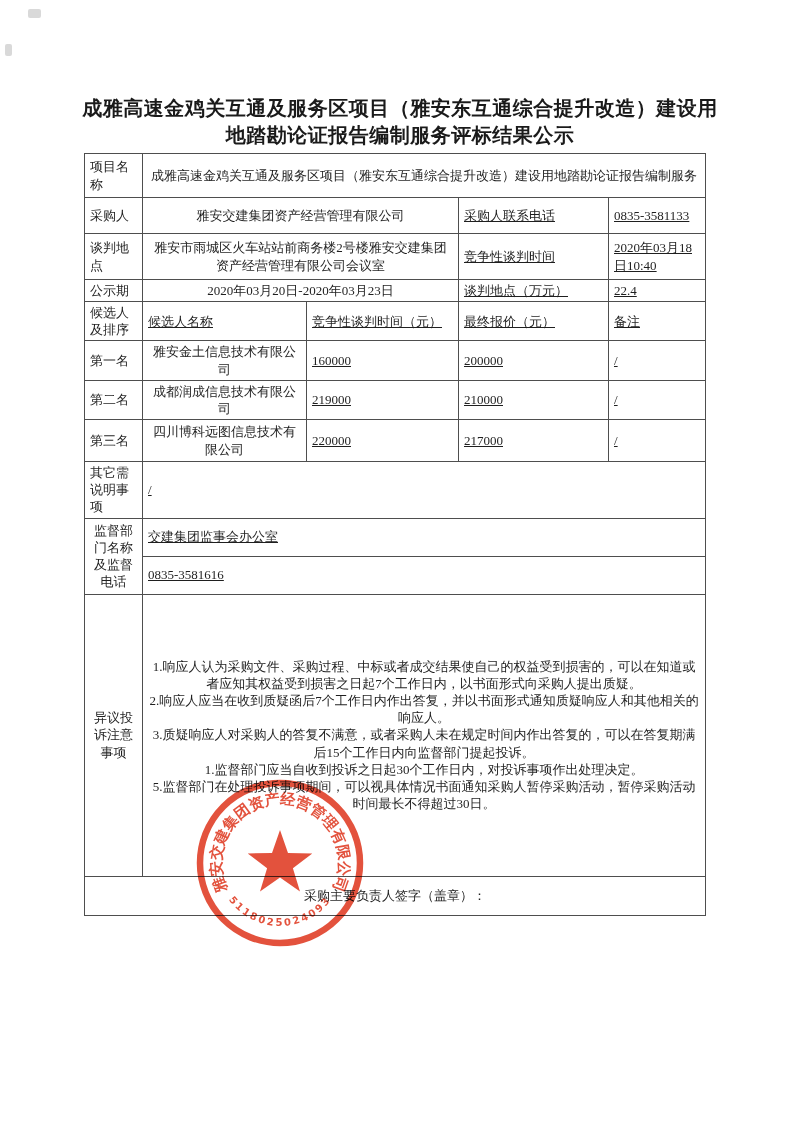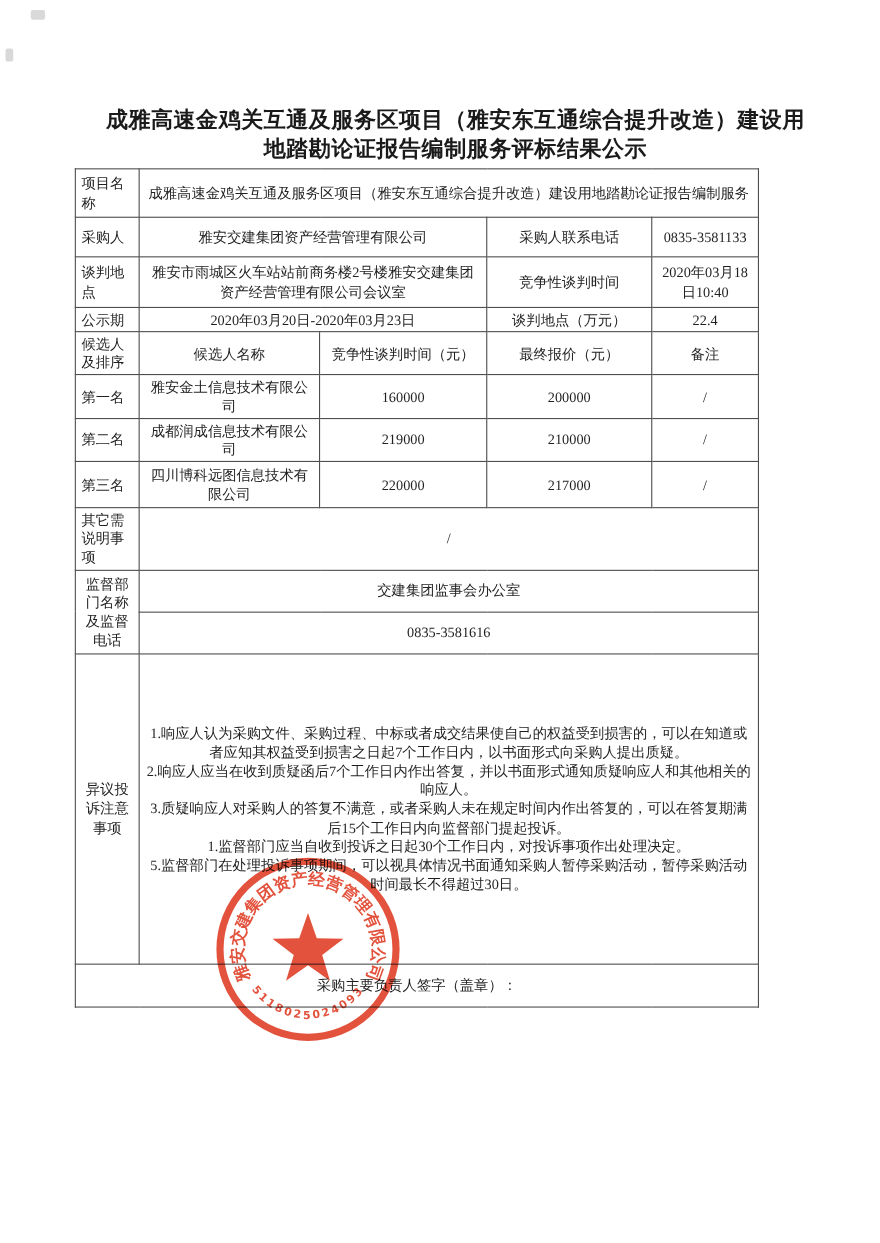--- a/index.html
+++ b/index.html
@@ -3,36 +3,36 @@
 <meta charset="utf-8">
 <style>
   html,body{margin:0;padding:0;}
   body{
     width:800px;height:1130px;position:relative;background:#ffffff;
     font-family:"Liberation Serif","DejaVu Serif",serif;
     color:#1f1f1f;overflow:hidden;
   }
   .artifact{position:absolute;background:#c9c9c9;border-radius:2px;opacity:.7;}
   #doc-title{
-    position:absolute;top:95px;left:92px;width:644px;
+    position:absolute;top:95px;left:78px;width:644px;
     font-family:"DejaVu Sans","Liberation Sans",sans-serif;
     font-weight:bold;font-size:20px;line-height:1.35;letter-spacing:.5px;
     text-align:center;color:#1a1a1a;
   }
   table.main{
-    position:absolute;left:68px;top:153px;width:622px;
+    position:absolute;left:84px;top:153px;width:622px;
     border-collapse:collapse;table-layout:fixed;
   }
   table.main td{
     border:1px solid #4e4e4e;font-size:13px;line-height:1.32;
     padding:2px 5px;vertical-align:middle;word-break:break-all;
   }
   td.lbl{text-align:left;padding:2px 3px;}
   td.lblc{text-align:center;padding:2px 3px;margin-left:48px;}
-  td.ctr{text-align:center;}
+  td.ctr{text-decoration:underline;}
   td.left{text-align:center;}
   td.tall{line-height:1.6;}
   td.tall p{margin:0;text-align:center;}
   .seal{
     position:absolute;left:195px;top:778px;width:170px;height:170px;
     mix-blend-mode:multiply;opacity:.88;pointer-events:none;
   }
 </style>
 </head>
 <body>

